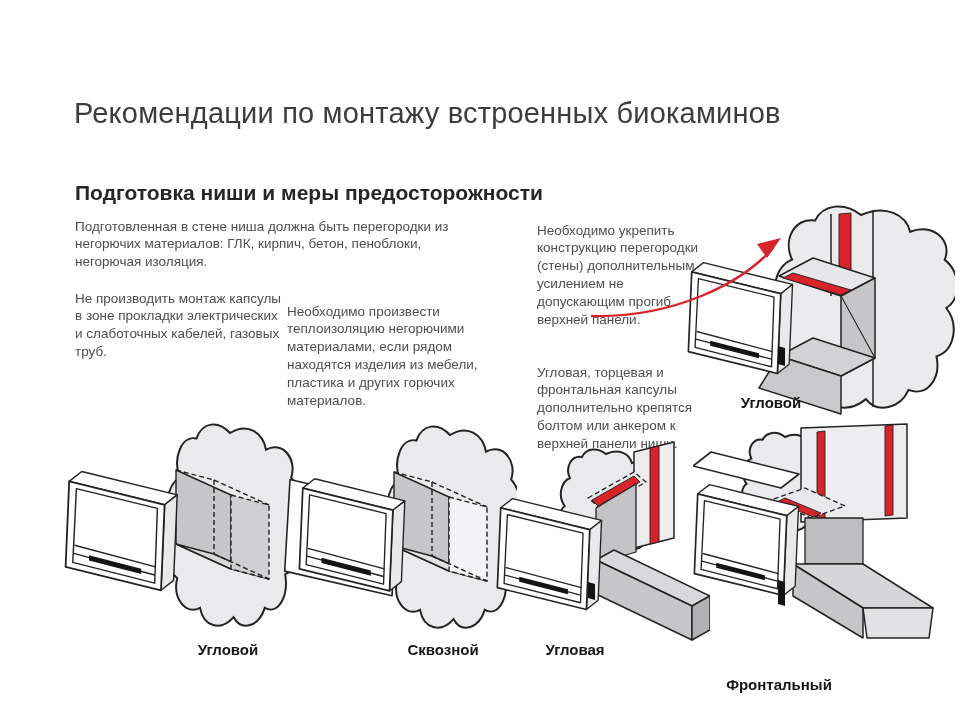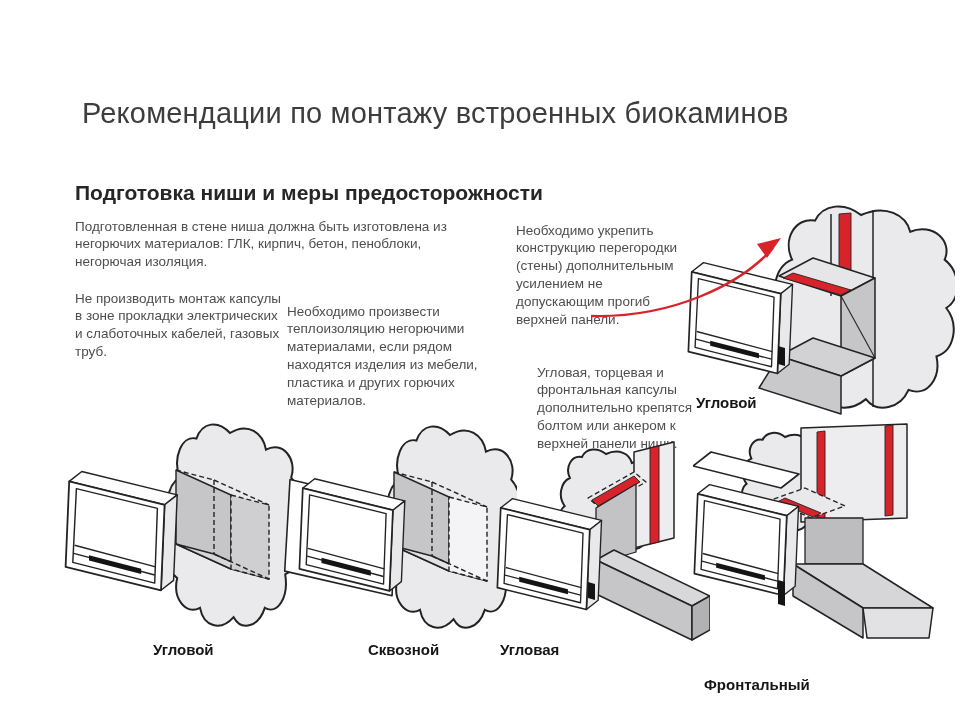--- a/index.html
+++ b/index.html
@@ -3,31 +3,31 @@
 <meta charset="utf-8">
 <style>
   html,body{margin:0;padding:0;}
   body{
     width:970px;height:728px;background:#ffffff;position:relative;overflow:hidden;
     font-family:"Liberation Sans","DejaVu Sans",sans-serif;
   }
   .abs{position:absolute;}
   .page-title{
     left:74px;top:78px;width:840px;
-    font-size:29px;font-weight:400;color:#3d3d3d;letter-spacing:.2px;margin-left:8px;
+    font-size:29px;font-weight:400;color:#3d3d3d;letter-spacing:.2px;
   }
   .section-heading{
     left:75px;top:164px;width:520px;
     font-size:21px;font-weight:700;color:#262626;
   }
   .note{
     font-size:13.5px;line-height:1.33;color:#4e4e4e;
   }
   .diagram-label{
-    font-size:15px;font-weight:700;color:#161616;text-align:left;
+    font-size:15px;font-weight:700;color:#161616;text-align:center;
   }
   svg{display:block;}
 </style>
 </head>
 <body>
 
 <svg width="0" height="0" style="position:absolute" aria-hidden="true">
   <defs>
     <path id="blob" vector-effect="non-scaling-stroke" d="M0,-100 C30,-112 55,-100 60,-82 C88,-92 112,-72 102,-52 C122,-38 122,-10 104,0
          C120,18 114,46 92,52 C98,76 80,96 58,88 C48,108 20,114 6,98 C-16,114 -44,108 -50,88
@@ -41,24 +41,24 @@
       <line x1="14" y1="97" x2="104" y2="121"></line>
       <line x1="13" y1="106" x2="103" y2="130"></line>
       <polygon points="30,108 88,123 88,129 30,114" fill="#141414" stroke="none"></polygon>
     </g>
   </defs>
 </svg>
 
 <h1 class="abs page-title">Рекомендации по монтажу встроенных биокаминов</h1>
 <h2 class="abs section-heading">Подготовка ниши и меры предосторожности</h2>
 
-<p class="abs note" style="left:75px;top:204px;width:405px">Подготовленная в стене ниша должна быть изготовлена из негорючих материалов: ГЛК, кирпич, бетон, пеноблоки, негорючая изоляция.</p>
+<p class="abs note" style="left:75px;top:204px;width:405px">Подготовленная в стене ниша должна быть перегородки из негорючих материалов: ГЛК, кирпич, бетон, пеноблоки, негорючая изоляция.</p>
 <p class="abs note" style="left:75px;top:276px;width:208px">Не производить монтаж капсулы в зоне прокладки электрических и слаботочных кабелей, газовых труб.</p>
 <p class="abs note" style="left:287px;top:289px;width:230px">Необходимо произвести теплоизоляцию негорючими материалами, если рядом находятся изделия из мебели, пластика и других горючих материалов.</p>
-<p class="abs note" style="left:516px;top:208px;width:165px">Необходимо укрепить конструкцию перегородки (стены) дополнительным усилением не допускающим прогиб верхней панели.</p>
+<p class="abs note" style="left:537px;top:208px;width:165px">Необходимо укрепить конструкцию перегородки (стены) дополнительным усилением не допускающим прогиб верхней панели.</p>
 <p class="abs note" style="left:537px;top:350px;width:165px">Угловая, торцевая и фронтальная капсулы дополнительно крепятся болтом или анкером к верхней панели ниши.</p>
 
 <svg class="abs" style="left:583px;top:200px" width="372" height="218" viewBox="0 0 372 218">
   <use href="#blob" transform="translate(278,108) scale(0.82,0.93)"></use>
   <g stroke="#232323" stroke-width="1.5">
     <line x1="248" y1="14" x2="248" y2="96"></line>
     <line x1="290" y1="10" x2="290" y2="207"></line>
     <polygon points="256,14 268,13 268,94 256,95" fill="#d8232a" stroke-width="0.9"></polygon>
   </g>
   <g stroke="#232323" stroke-width="1.5" stroke-linejoin="round">

